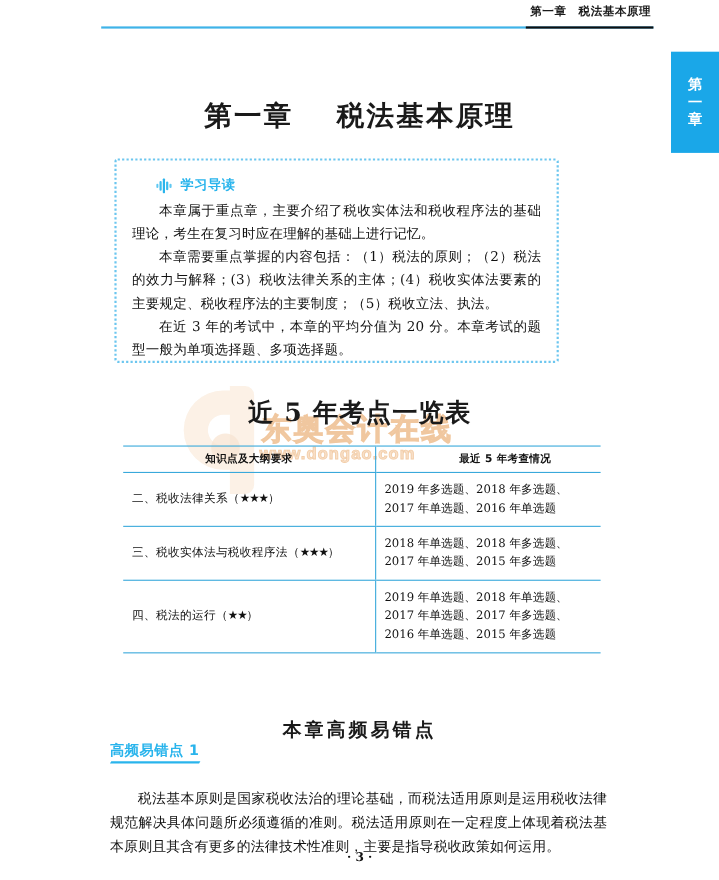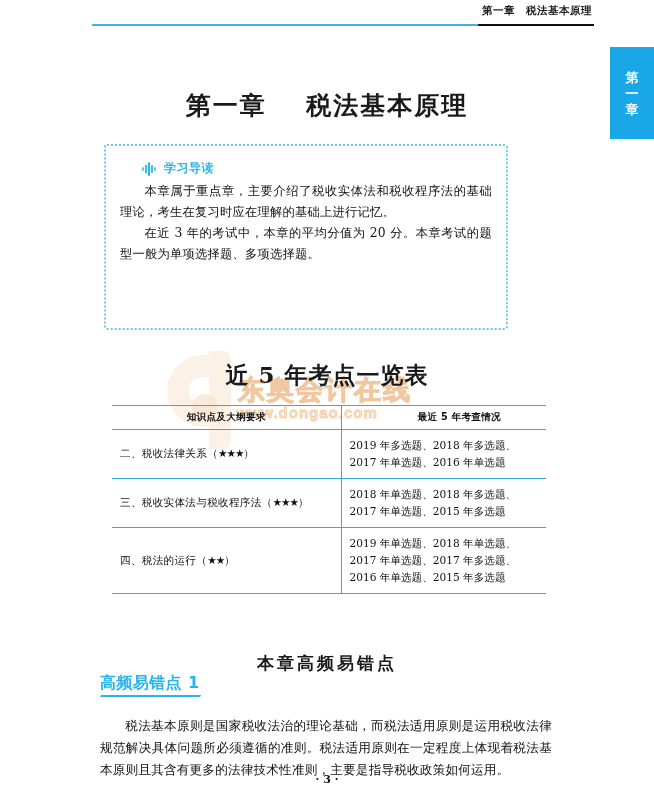--- a/index.html
+++ b/index.html
@@ -162,21 +162,21 @@
     letter-spacing: 3px;
   }
   #hf-item {
     position: absolute; left: 100px; top: 673px;
     display: flex; align-items: flex-end; gap: 6px;
   }
   #hf-badge {
     position: relative;
     color: #29b4ec;
     font-family: "DejaVu Sans", "Liberation Sans", sans-serif;
-    font-size: 16px; font-weight: bold;
+    font-size: 13px; font-weight: bold;
     letter-spacing: .4px;
     padding-bottom: 3px;
   }
   #hf-badge::after {
     content: ""; position: absolute;
     left: 0; bottom: 0; width: 100%; height: 2px;
     background: #29b4ec;
     border-radius: 0 0 0 0;
     transform: skewX(-30deg);
     transform-origin: left bottom;
@@ -230,20 +230,21 @@
     <svg id="guide-icon" width="17" height="14" viewBox="0 0 17 14">
       <rect x="0" y="5" width="2" height="4" rx="1" fill="#5fc8f2"></rect>
       <rect x="3" y="2.5" width="2" height="9" rx="1" fill="#39bcee"></rect>
       <rect x="6" y="0" width="2" height="14" rx="1" fill="#29b4ec"></rect>
       <rect x="9" y="3" width="2" height="8" rx="1" fill="#39bcee"></rect>
       <rect x="12" y="5" width="2" height="4" rx="1" fill="#5fc8f2"></rect>
     </svg>
     <span id="guide-title">学习导读</span>
   </div>
   <p class="guide-p">本章属于重点章，主要介绍了税收实体法和税收程序法的基础理论，考生在复习时应在理解的基础上进行记忆。</p>
+  <p class="guide-p">本章需要重点掌握的内容包括：（1）税法的原则；（2）税法的效力与解释；(3）税收法律关系的主体；(4）税收实体法要素的主要规定、税收程序法的主要制度；（5）税收立法、执法。</p>
   <p class="guide-p">在近 3 年的考试中，本章的平均分值为 20 分。本章考试的题型一般为单项选择题、多项选择题。</p>
 </section>
 
 <svg id="watermark" viewBox="0 0 330 110">
   <path d="M12 6 h46 a8 8 0 0 1 8 8 v82 a8 8 0 0 1 -8 8 h-14 v-22 h-6 a36 36 0 1 1 0 -72 h6 v22 h-6 a14 14 0 1 0 0 28 h6 v-54 z" fill="#f7e0c9" opacity="0.85"></path>
   <circle cx="40" cy="62" r="13" fill="#f3d2b2" opacity="0.8"></circle>
 </svg>
 <div id="wm-text">东奥会计在线</div>
 <div id="wm-url">www.dongao.com</div>
 

